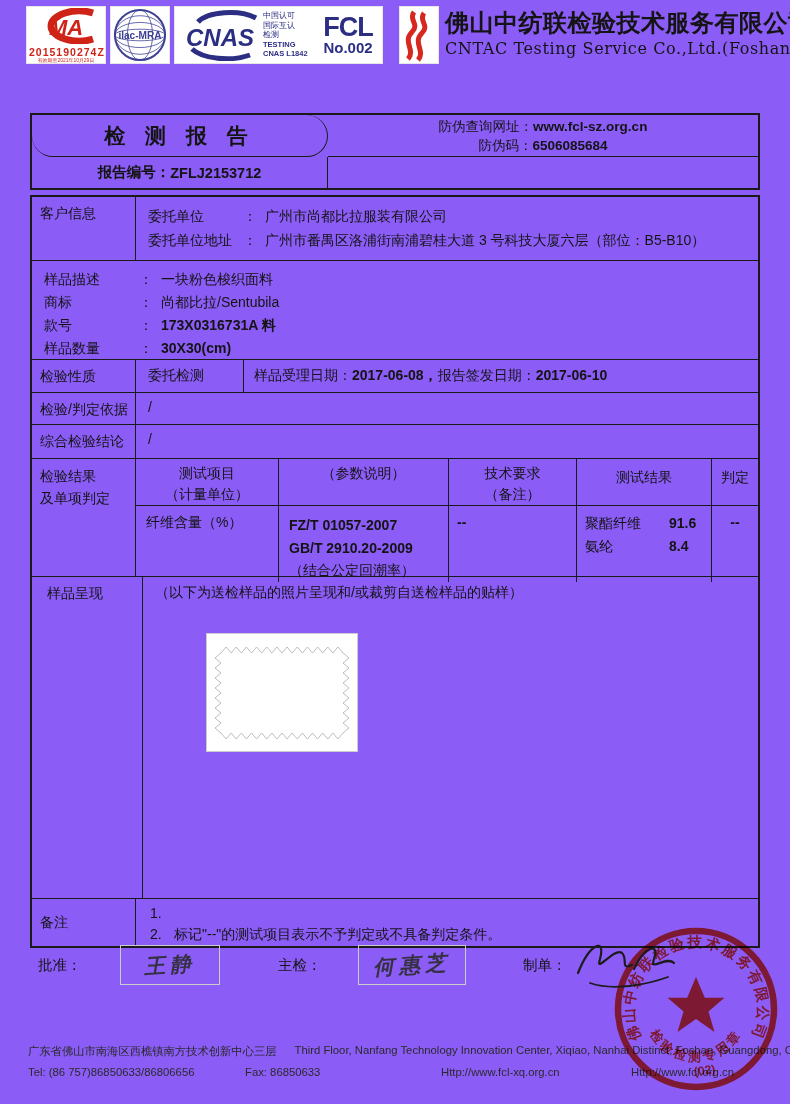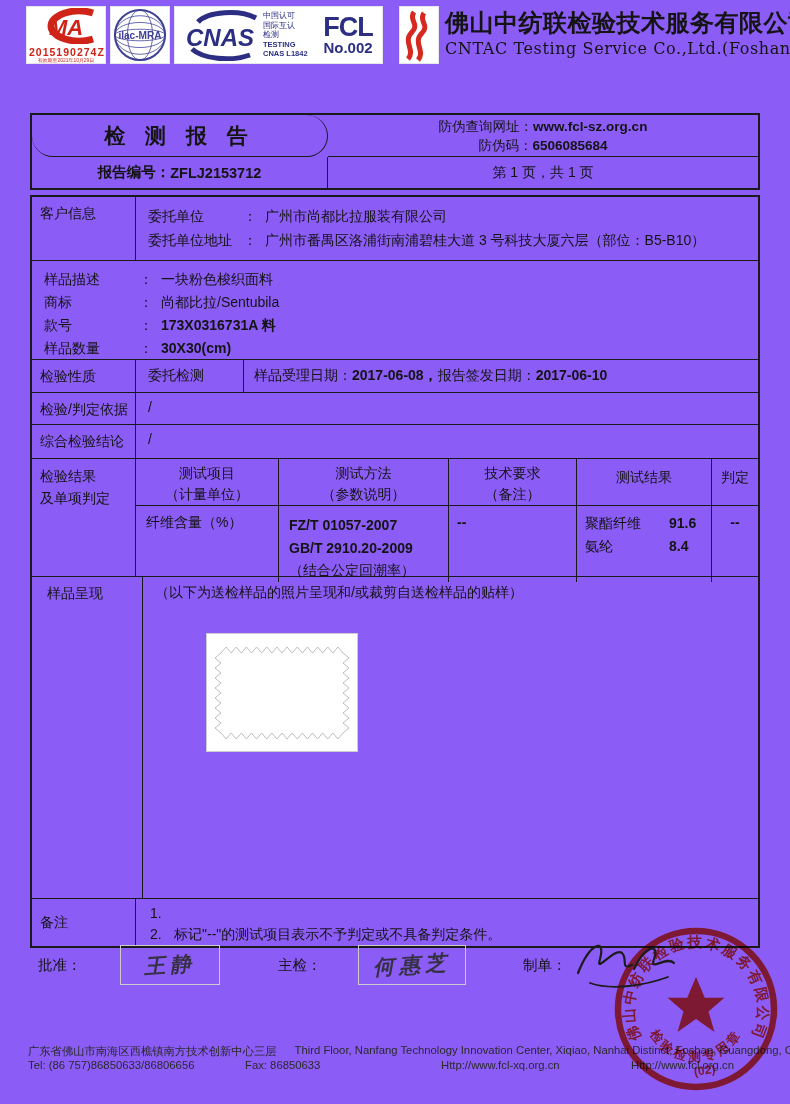--- a/index.html
+++ b/index.html
@@ -85,21 +85,21 @@
   .sb1{ left:120px; width:100px; } .sb2{ left:358px; width:108px; }
   .handwriting{ font-family:"DejaVu Serif","Liberation Serif",serif; font-style:italic; font-weight:700; font-size:21px; letter-spacing:5px; color:#2b2b2b; opacity:.88; transform:rotate(-4deg); white-space:nowrap; }
   .sig3{ position:absolute; left:568px; top:-20px; z-index:12; }
 
   
   .stamp{ position:absolute; left:610px; top:923px; width:172px; height:172px; z-index:10; opacity:.92; mix-blend-mode:multiply; }
 
   
   .footer{ position:absolute; left:28px; top:1044px; width:736px; font-size:11.3px; color:#2a2a2a; }
   .fl1{ display:flex; gap:18px; white-space:nowrap; }
-  .fl2{ display:flex; white-space:nowrap; }
+  .fl2{ display:flex; margin-top:7px; white-space:nowrap; }
   .fl2 .f-tel{ width:217px; } .fl2 .f-fax{ width:196px; } .fl2 .f-web1{ width:190px; }
 </style>
 </head>
 <body>
 
 <div class="page">
 
   <div class="hdr">
     <div class="cma imgbox">
       <svg width="74" height="36" viewBox="0 0 74 36">
@@ -156,21 +156,20 @@
   <div class="ttable">
     <div class="tt-title">检 测 报 告</div>
     <div class="tt-anti">
       <div><span>防伪查询网址：</span><span class="b">www.fcl-sz.org.cn</span></div>
       <div><span>防伪码：</span><span class="b">6506085684</span></div>
     </div>
     <div class="tt-no">
         <span>报告编号：</span>
         <span>ZFLJ2153712</span>
       </div>
-    <div class="tt-page">第 1 页，共 1 页</div>
   </div>
 
   <div class="mtable">
 
     <div class="row r1">
       <div class="lcell">客户信息</div>
       <div class="kvwrap">
         <div class="kv">
             <span class="k">委托单位</span>
             <span>：</span>
@@ -232,21 +231,20 @@
         <div>检验结果</div>
         <div>及单项判定</div>
       </div>
       <div class="rescol">
         <div class="rhead">
           <div class="hc cw1">
               <div>测试项目</div>
               <div>（计量单位）</div>
             </div>
           <div class="hc cw2">
-              <div>测试方法</div>
               <div>（参数说明）</div>
             </div>
           <div class="hc cw3">
               <div>技术要求</div>
               <div>（备注）</div>
             </div>
           <div class="hc cw4 single">测试结果</div>
           <div class="hc cw5 single">判定</div>
         </div>
         <div class="rdata">

